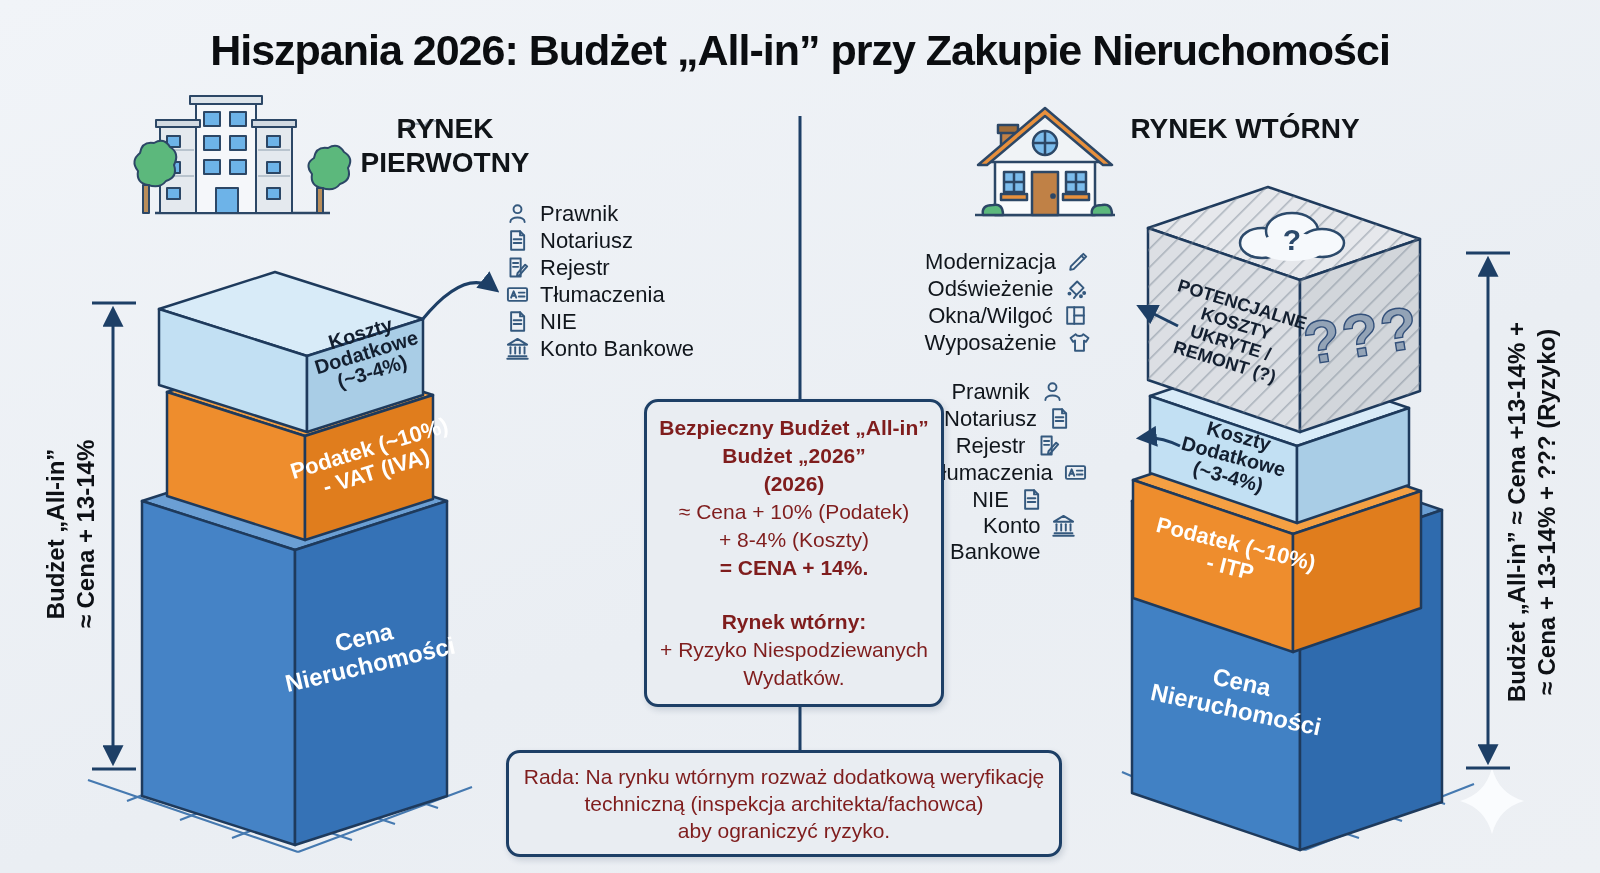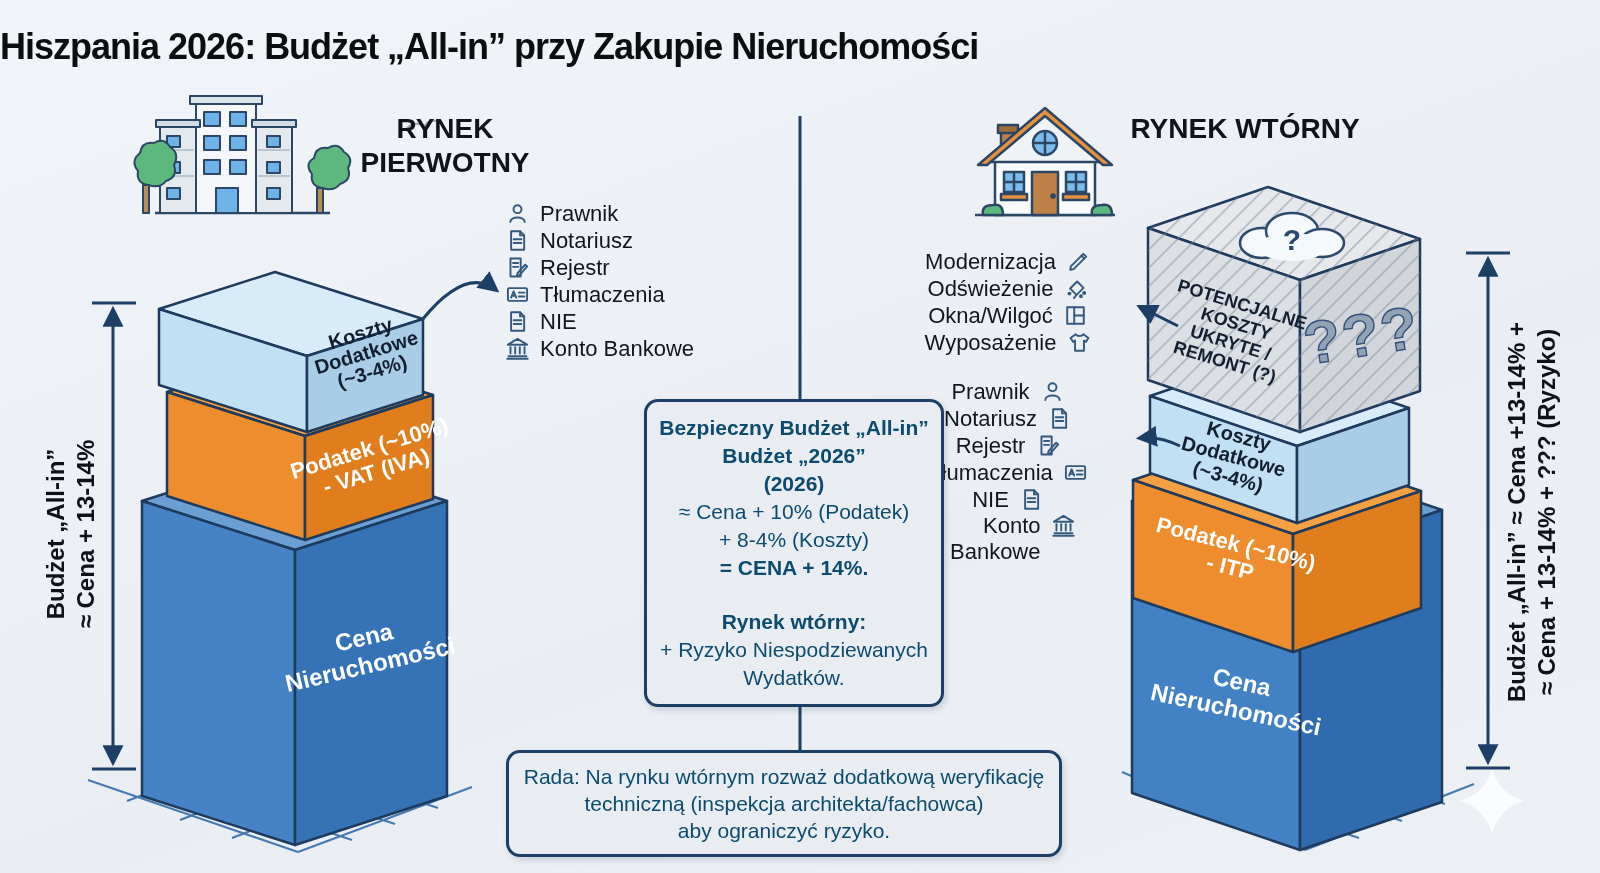--- a/index.html
+++ b/index.html
@@ -1,27 +1,27 @@
 <!DOCTYPE html>
 <html><head>
 <meta charset="utf-8">
 <style>
   html,body{margin:0;padding:0;}
   body{font-family:"Liberation Sans",sans-serif;background:#eef1f5;}
   .stage{position:relative;width:1600px;height:873px;background:linear-gradient(160deg,#f1f4f8 0%,#eaeef3 60%,#edf0f4 100%);overflow:hidden;}
   .scene{position:absolute;left:0;top:0;z-index:1;}
   .ov{position:absolute;z-index:2;}
-  .title{left:0;top:26px;width:1600px;text-align:left;font-size:36px;font-weight:bold;letter-spacing:-1px;color:#0b0d10;}
+  .title{left:0;top:26px;width:1600px;text-align:center;font-size:43px;font-weight:bold;letter-spacing:-1px;color:#0b0d10;}
   .colhead{font-size:28px;font-weight:bold;color:#101418;text-align:center;line-height:34px;}
   .list{display:flex;flex-direction:column;}
   .lrow{display:flex;align-items:center;gap:11px;height:27px;font-size:22px;color:#11161c;}
   .lrow.rt{justify-content:center;}
   .licon{width:24px;height:24px;flex:0 0 24px;display:flex;align-items:center;justify-content:center;}
   .licon svg{width:23px;height:23px;stroke:#35597e;fill:none;stroke-width:1.5;stroke-linecap:round;stroke-linejoin:round;}
-  .infobox{box-sizing:border-box;background:#e9edf2;border:3px solid #1d3f66;border-radius:14px;box-shadow:2px 3px 6px rgba(40,60,90,.18);text-align:center;color:#0c4a6e;}
+  .infobox{box-sizing:border-box;background:#e9edf2;border:3px solid #1d3f66;border-radius:14px;box-shadow:2px 3px 6px rgba(40,60,90,.18);text-align:center;color:#7f1d1d;}
   .cbox{padding:12px 6px;font-size:21px;line-height:28px;}
   .cbox .b{font-weight:bold;}
   .gap{height:26px;}
   .abox{padding:10px 14px;font-size:21px;line-height:27px;}
   .abox b{font-weight:normal;margin-top:48px;}
   svg text{font-family:"Liberation Sans",sans-serif;}
   .blk-dark{font-weight:bold;fill:#131f30;}
   .blk-white{font-weight:bold;fill:#ffffff;}
   .meas{font-weight:bold;fill:#0e1116;font-size:24px;}
   .qmarks{font-weight:bold;fill:#93a3b6;stroke:#33507a;stroke-width:1.4px;font-size:60px;letter-spacing:2px;}

